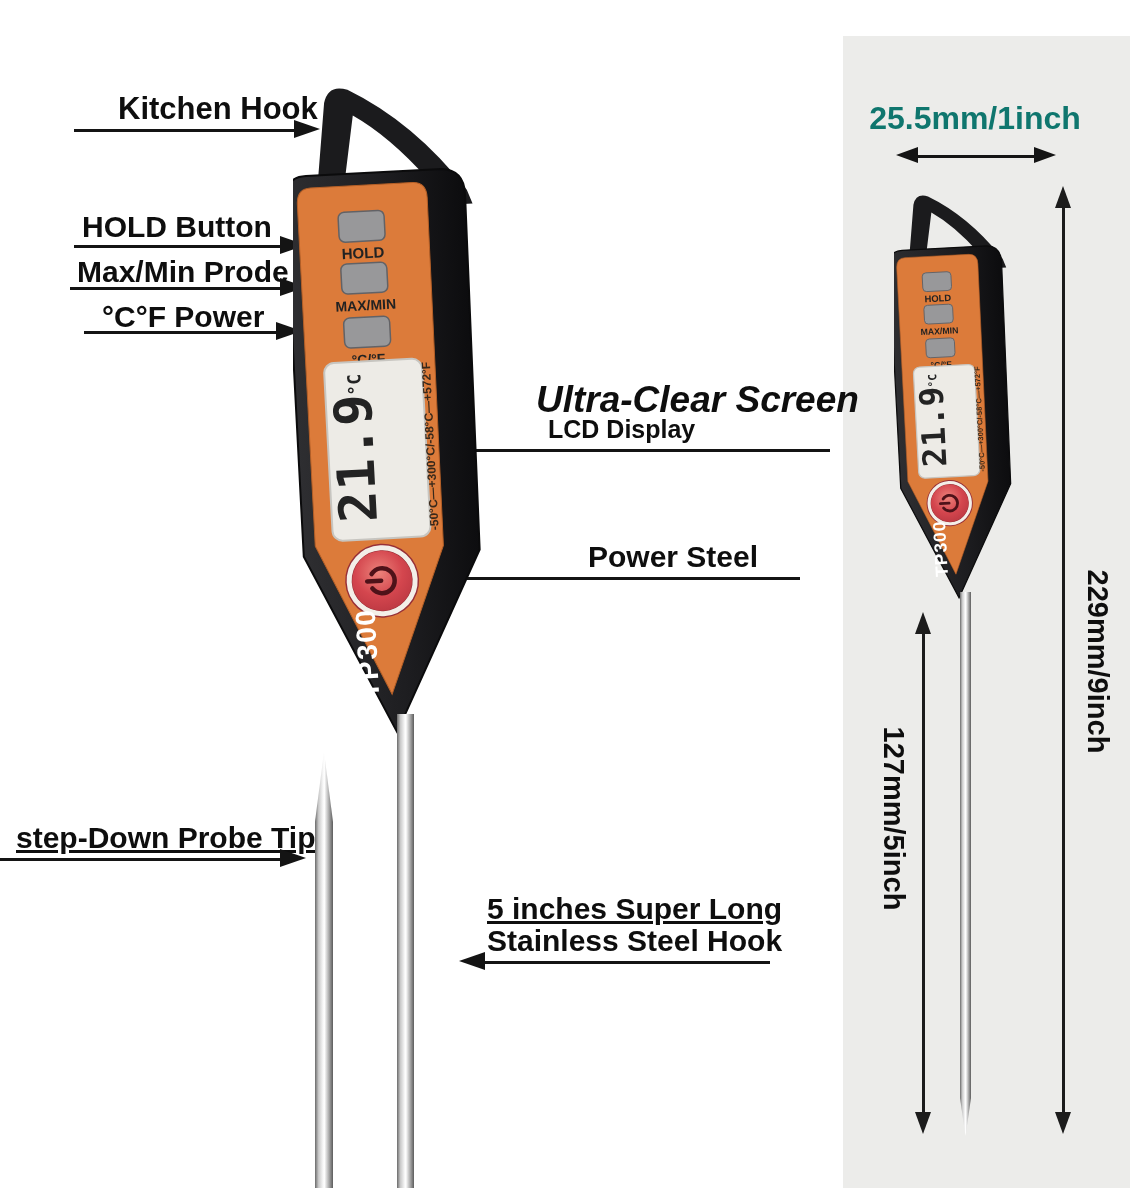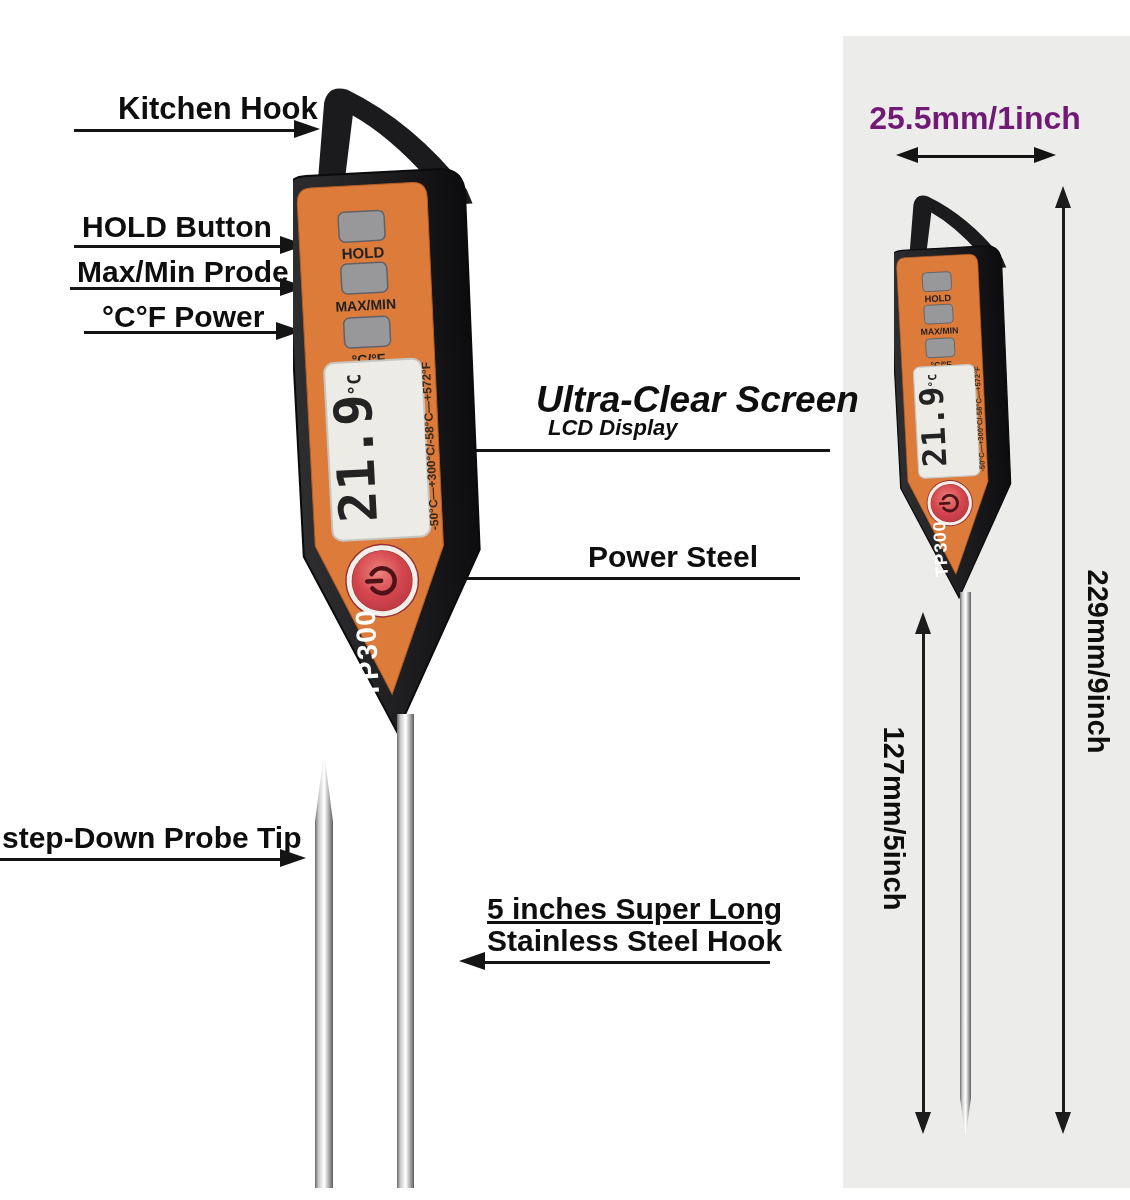--- a/index.html
+++ b/index.html
@@ -24,21 +24,21 @@
     position:absolute;
     background:linear-gradient(90deg,#6a6a6a 0%,#c9c9c9 20%,#f6f6f6 44%,#ffffff 52%,#bdbdbd 72%,#5c5c5c 100%);
   }
   .probe.tip-up{clip-path:polygon(50% 0%,100% 16%,100% 100%,0% 100%,0% 16%);}
   .probe.tip-down{clip-path:polygon(0% 0%,100% 0%,100% 93%,50% 100%,0% 93%);}
   .dim-v{
     position:absolute;font-weight:bold;color:#0e0e0e;font-size:29px;white-space:nowrap;
     text-align:center;transform:rotate(90deg);
   }
   .dim-h{
-    position:absolute;font-weight:bold;color:#701a75;font-size:32px;white-space:nowrap;text-align:center;
+    position:absolute;font-weight:bold;color:#0f766e;font-size:32px;white-space:nowrap;text-align:center;
   }
   svg text{font-family:"Liberation Sans",sans-serif;}
   .lcd-digits{font-family:"DejaVu Sans Mono",monospace;}
 </style>
 </head>
 <body>
 
 <div class="panel"></div>
 
 <div class="lbl" style="left:90px;top:93px;font-size:31px;margin-left:28px;">Kitchen Hook</div>
@@ -51,29 +51,29 @@
 
 <div class="lbl" style="left:77px;top:256px;">Max/Min Prode</div>
 <div class="hline" style="left:70px;top:287px;width:212px;"></div>
 <div class="tri r" style="left:280px;top:278px;"></div>
 
 <div class="lbl" style="left:102px;top:301px;">°C°F Power</div>
 <div class="hline" style="left:84px;top:331px;width:194px;"></div>
 <div class="tri r" style="left:276px;top:322px;"></div>
 
 <div class="lbl" style="left:536px;top:381px;font-size:37px;font-style:italic;">Ultra-Clear Screen</div>
-<div class="lbl" style="left:548px;top:416px;font-size:22px;font-style:italic;">LCD Display</div>
+<div class="lbl" style="left:548px;top:416px;font-size:25px;">LCD Display</div>
 <div class="hline" style="left:456px;top:449px;width:374px;"></div>
 <div class="tri l" style="left:431px;top:440px;"></div>
 
 <div class="lbl" style="left:588px;top:541px;">Power Steel</div>
 <div class="hline" style="left:446px;top:577px;width:354px;"></div>
 <div class="tri l" style="left:421px;top:568px;"></div>
 
-<div class="lbl" style="left:2px;top:822px;">step-Down Probe Tip</div>
+<div class="lbl" style="left:16px;top:822px;text-decoration:underline;">step-Down Probe Tip</div>
 <div class="hline" style="left:0px;top:858px;width:282px;"></div>
 <div class="tri r" style="left:280px;top:849px;"></div>
 
 <div class="lbl" style="left:487px;top:893px;text-decoration:underline;">5 inches Super Long</div>
 <div class="lbl" style="left:487px;top:925px;">Stainless Steel Hook</div>
 <div class="hline" style="left:484px;top:961px;width:286px;"></div>
 <div class="tri l" style="left:459px;top:952px;"></div>
 
 <svg class="abs" style="left:293px;top:80px;" width="232" height="668" viewBox="0 0 232 668">
   <defs>

